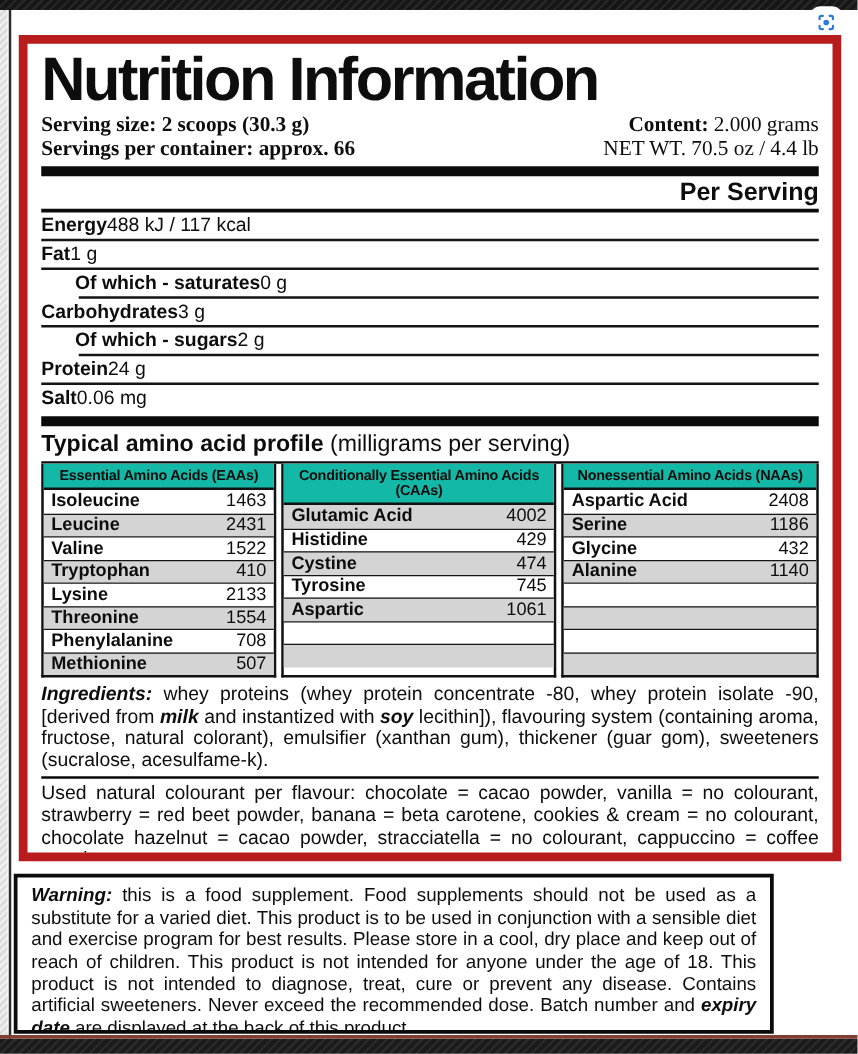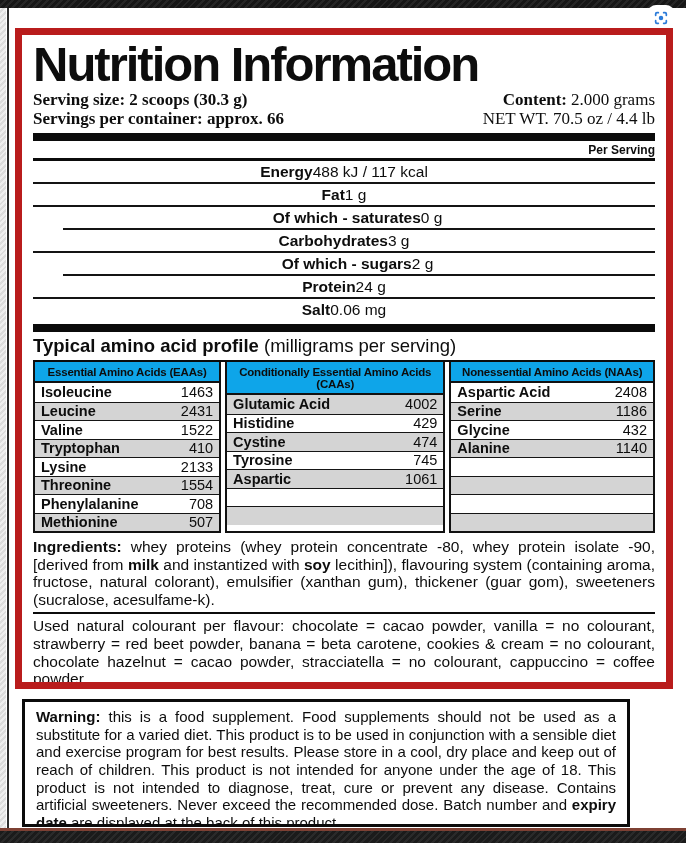--- a/index.html
+++ b/index.html
@@ -27,55 +27,55 @@
     box-sizing:border-box;border:7px solid #b91c1c;background:#fff;
     padding:2px 11px 4px;overflow:hidden;}
   .title{font-size:49px;font-weight:bold;letter-spacing:-2px;line-height:.95;
     margin:4px 0 0;white-space:nowrap;}
   .serving-row{display:flex;justify-content:space-between;margin-top:2px;
     font-size:17px;line-height:1.17;font-family:Liberation Serif, serif;}
   .serving-left{font-weight:bold;}
   .serving-right{text-align:right;}
   .serving-right .val{font-weight:normal;margin-left:4px;}
   .bar{height:8px;background:#0b0b0b;margin-top:4px;}
-  .per-serving{text-align:right;font-weight:bold;font-size:12px;padding:2px 0 1px;}
+  .per-serving{text-align:right;font-weight:bold;font-size:20px;padding:2px 0 1px;}
   .mline{height:3px;background:#0b0b0b;}
   .mline.thin{height:2.5px;}
-  .nrow{display:flex;justify-content:center;align-items:baseline;
+  .nrow{display:flex;justify-content:flex-start;align-items:baseline;
     font-size:15.5px;padding:1.5px 0;}
   .nrow .lbl{font-weight:bold;}
   .nrow.sub .lbl{font-weight:bold;padding-left:27px;}
   .nrow .val{font-weight:normal;}
   .sep{height:2px;background:#141414;}
   .sep.ind{margin-left:30px;}
 
   .amino-title{font-size:18.5px;margin:4px 0 3px;line-height:1.1;}
   .amino-title .b{font-weight:bold;}
   .amino-cols{display:flex;gap:4px;margin-top:0;}
   .acol{box-sizing:border-box;border-left:2px solid #111;border-right:2px solid #111;
     border-bottom:2px solid #111;background:#fff;}
   .acol1{width:193px;}
   .acol2{width:226px;}
   .acol3{width:211px;}
   .ahead{text-align:center;font-weight:bold;font-size:11.5px;letter-spacing:-0.2px;
-    padding:4px 1px 3px;border-bottom:2px solid #111;background:#0ea5e9;}
+    padding:4px 1px 3px;border-bottom:2px solid #111;background:#14b8a6;}
   .arow{display:flex;justify-content:space-between;align-items:center;
     font-size:14.5px;height:18.5px;padding:0 6px;box-sizing:border-box;}
   .arow + .arow{border-top:1.5px solid #151515;}
   .arow .nm{font-weight:bold;}
   .arow .vl{font-weight:normal;}
   .acol1 .arow:nth-of-type(odd),.acol3 .arow:nth-of-type(odd){background:#d4d4d4;}
   .acol2 .arow:nth-of-type(even){background:#d4d4d4;}
 
   .para{font-size:15.5px;line-height:1.14;text-align:justify;margin:5px 0 3px;}
-  .para .b{font-weight:bold;}
+  .para .b{font-weight:bold;font-style:italic;}
   .para2{margin-top:3px;}
 
   
-  .warning-box{position:absolute;left:22px;top:699px;bottom:16px;width:608px;
+  .warning-box{position:absolute;left:11px;top:699px;bottom:16px;width:608px;
     box-sizing:border-box;border:3px solid #0b0b0b;background:#fff;
     padding:6px 11px;overflow:hidden;}
   .warning-box .para{font-size:15px;line-height:1.18;margin:0;}
 </style>
 </head>
 <body>
 
 <div class="top-strip"></div>
 <div class="left-hatch"></div>
 <div class="left-line"></div>

